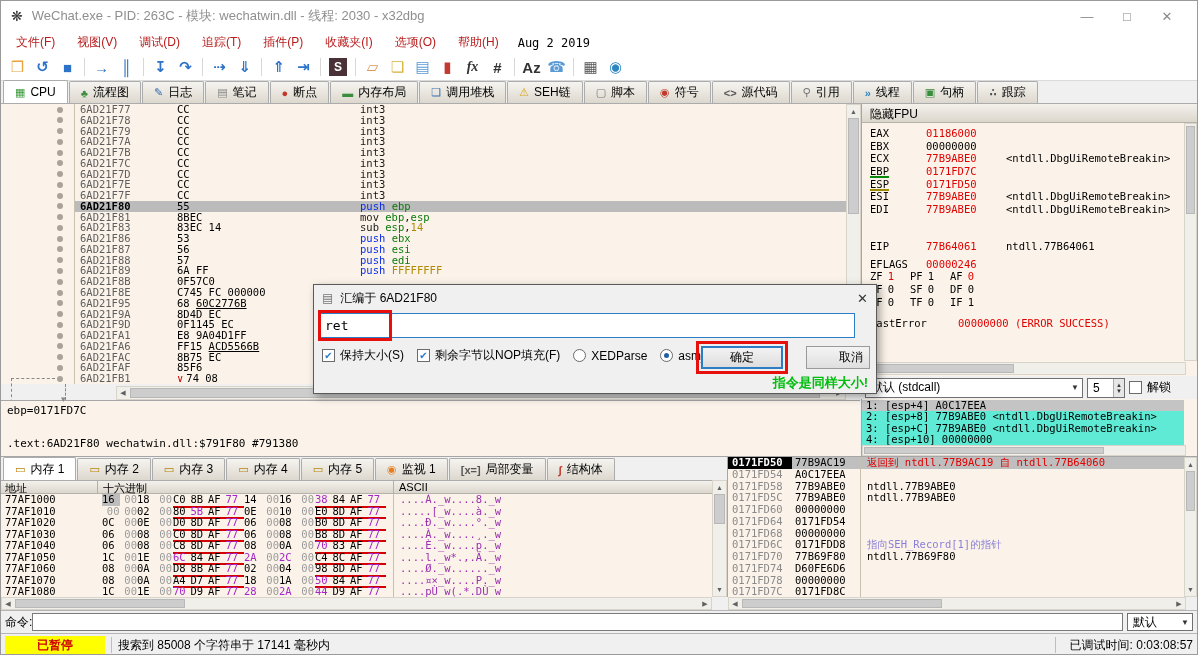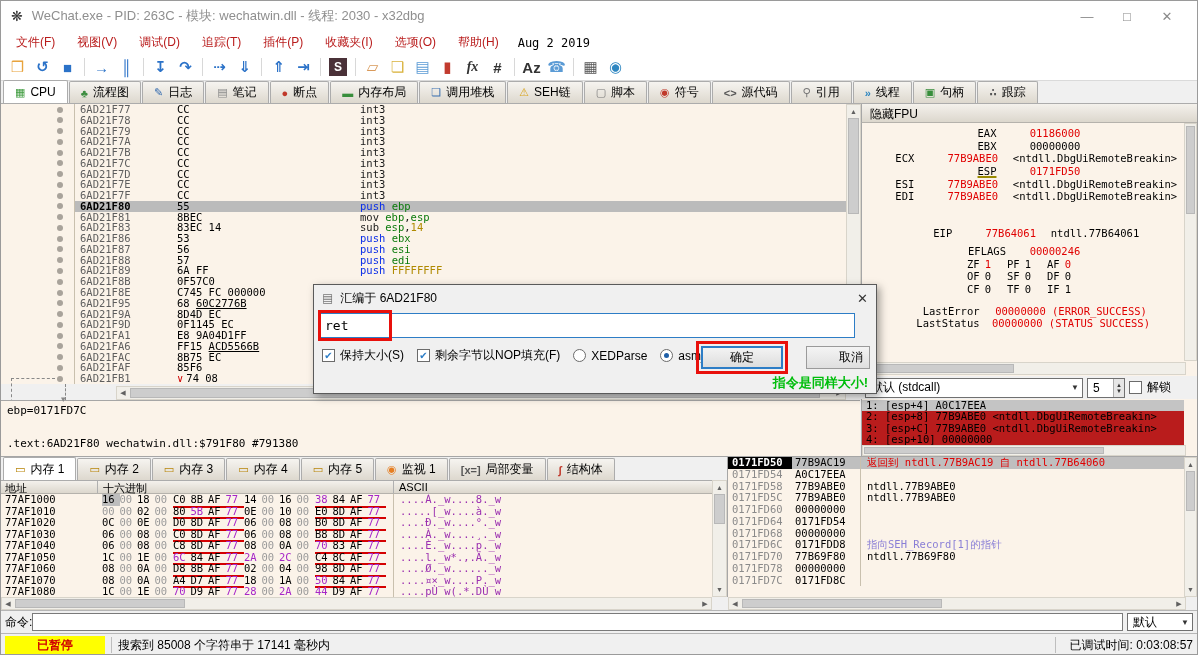--- a/index.html
+++ b/index.html
@@ -48,62 +48,62 @@
   .jdrop::after{content:"▾";position:absolute;left:-5px;top:10px;color:#888;font-size:9px;}
   .infopane{position:absolute;left:0;top:399px;width:859px;height:56px;background:#FBF3E9;border-top:1px solid #A6A6A6;
             font-family:"DejaVu Sans Mono",monospace;font-size:11px;padding:3px 6px;}
   .infoline2{margin-top:20px;}
 
   
   .regspanel{position:absolute;left:860px;top:103px;right:0;height:352px;background:#FBF3E9;border-left:1px solid #A6A6A6;}
   .regsheader{position:absolute;left:860px;top:103px;right:0;height:19px;background:linear-gradient(#F4F1EC,#DCD7CD);
               border-left:1px solid #A6A6A6;border-bottom:1px solid #B5B2AC;padding:2px 0 0 8px;font-size:12px;}
   .regsbody{position:absolute;left:861px;top:122px;right:13px;height:206px;background:#FBF3E9;
-            font-family:"DejaVu Sans Mono",monospace;font-size:10.5px;padding:4px 0 0 8px;overflow:hidden;text-align:center;}
+            font-family:"DejaVu Sans Mono",monospace;font-size:10.5px;padding:4px 0 0 8px;overflow:hidden;}
   .rrow{height:12.7px;line-height:12.7px;white-space:pre;}
   .rname{display:inline-block;width:56px;}
   .ug{text-decoration:underline;text-decoration-color:#0A8A0A;text-decoration-thickness:2px;}
   .uy{text-decoration:underline;text-decoration-color:#9A8A00;text-decoration-thickness:2px;}
   .rval{display:inline-block;min-width:80px;}
   .c1{color:#E00000;}
   .fp{margin-right:16px;} .fv{margin-left:5px;}
   .lname{display:inline-block;width:88px;}
   .callrow{position:absolute;left:860px;top:375px;right:0;height:23px;background:#F0F0F0;display:flex;align-items:center;padding-left:4px;gap:4px;}
   .combo{height:20px;background:#FFF;border:1px solid #707070;display:flex;align-items:center;padding:0 3px 0 5px;}
   .combo .dd{margin-left:auto;font-size:8px;color:#333;padding-left:6px;}
   .combo.conv{width:218px;}
   .spin{width:38px;height:20px;background:#FFF;border:1px solid #707070;display:flex;align-items:center;padding-left:5px;}
   .updown{margin-left:auto;display:flex;flex-direction:column;font-size:6px;color:#333;background:#E6E6E6;border-left:1px solid #AAA;height:100%;justify-content:center;padding:0 2px;}
   .chk,.rad{display:inline-flex;align-items:center;white-space:nowrap;}
   .box{width:13px;height:13px;border:1px solid #6B6B6B;background:#FFF;display:inline-flex;align-items:center;justify-content:center;
        font-size:10px;color:#2D7DC6;margin-right:5px;}
   .circle{width:13px;height:13px;border:1px solid #6B6B6B;border-radius:50%;background:#FFF;margin-right:5px;position:relative;}
   .circle.on::after{content:"";position:absolute;left:3px;top:3px;right:3px;bottom:3px;border-radius:50%;background:#1E5FA8;}
-  .args{position:absolute;left:861px;top:399px;right:13px;height:45px;background:#b91c1c;
+  .args{position:absolute;left:861px;top:399px;right:13px;height:45px;background:#5eead4;
         font-family:"DejaVu Sans Mono",monospace;font-size:10.5px;}
   .arow{height:11.3px;line-height:11.3px;padding-left:4px;white-space:pre;}
   .arow.sel{background:#C4C4C4;}
 
   
   .bottomsep{position:absolute;left:0;top:455px;right:0;height:1px;background:#A6A6A6;}
   .memtabs{position:absolute;left:0;top:456px;width:726px;height:23px;background:#F0F0F0;display:flex;align-items:flex-end;padding-left:2px;}
   .memheader{position:absolute;left:0;top:479px;width:711px;height:14px;background:linear-gradient(#F4F1EC,#DCD7CD);
              border-top:1px solid #ACACAC;border-bottom:1px solid #B5B2AC;font-size:11px;display:flex;}
   .h-addr{width:96px;padding-left:4px;}
   .h-hex{width:296px;border-left:1px solid #B0B0B0;padding-left:5px;}
   .h-ascii{border-left:1px solid #B0B0B0;padding-left:5px;flex:1;}
   .memrows{position:absolute;left:0;top:493px;width:711px;height:103px;background:#FBF3E9;
            font-family:"DejaVu Sans Mono",monospace;font-size:10.5px;overflow:hidden;}
   .mrow{display:flex;height:11.55px;line-height:11.6px;white-space:pre;}
   .maddr{width:96px;flex:none;padding-left:4px;color:#000;}
   .mhex{width:296px;flex:none;padding-left:5px;}
   .mgrp{display:inline-block;width:71px;}
   .mgrp.u{border-bottom:2px solid #D40000;}
   .mb{display:inline-block;width:17.5px;}
-  .mb.z{color:#9A9A9A;} .mb.p{color:#A626C8;}
+  .mb.z{color:#9A9A9A;text-align:right;} .mb.p{color:#A626C8;}
   .mb.selb{background:#BDBDBD;}
   .masc{padding-left:6px;color:#9B30B0;border-left:1px solid #C9C0AE;}
   .stack{position:absolute;left:726px;top:456px;width:459px;height:140px;background:#FBF3E9;border-left:1px solid #A6A6A6;
          font-family:"DejaVu Sans Mono",monospace;font-size:10.5px;overflow:hidden;}
   .srow{display:flex;height:11.75px;line-height:11.8px;white-space:pre;}
   .saddr{width:64px;flex:none;color:#8A8A8A;padding-left:4px;}
   .sval{width:68px;flex:none;color:#000;padding-left:3px;}
   .scmt{flex:1;border-left:1px solid #C9C0AE;padding-left:6px;}
   .scmt.red{color:#E00000;} .scmt.pur{color:#8A7FD6;}
   .srow.sel{background:#BFBFBF;}
@@ -311,20 +311,21 @@
     <div>ebp=0171FD7C</div>
     <div class="infoline2">.text:6AD21F80 wechatwin.dll:$791F80 #791380</div>
   </div>
 
   <div class="regspanel"></div>
   <div class="regsheader">隐藏FPU</div>
   <div class="regsbody">
       <div class="rrow"><span class="rname">EAX</span><span class="rval c1">01186000</span></div>
       <div class="rrow"><span class="rname">EBX</span><span class="rval">00000000</span></div>
       <div class="rrow"><span class="rname">ECX</span><span class="rval c1">77B9ABE0</span><span class="rx">&lt;ntdll.DbgUiRemoteBreakin&gt;</span></div>
+      <div class="rrow"><span class="rname ug">EBP</span><span class="rval c1">0171FD7C</span></div>
       <div class="rrow"><span class="rname uy">ESP</span><span class="rval c1">0171FD50</span></div>
       <div class="rrow"><span class="rname">ESI</span><span class="rval c1">77B9ABE0</span><span class="rx">&lt;ntdll.DbgUiRemoteBreakin&gt;</span></div>
       <div class="rrow"><span class="rname">EDI</span><span class="rval c1">77B9ABE0</span><span class="rx">&lt;ntdll.DbgUiRemoteBreakin&gt;</span></div>
       <div style="height: 12px;"></div>
       <div style="height: 12px;"></div>
       <div class="rrow"><span class="rname">EIP</span><span class="rval c1">77B64061</span><span class="rx">ntdll.77B64061</span></div>
       <div style="height: 5px;"></div>
       <div class="rrow"><span class="rname">EFLAGS</span><span class="rval c1">00000246</span></div>
       <div class="rrow"><span class="fp"><span class="fn">ZF</span><span class="fv c1">1</span></span><span class="fp"><span class="fn">PF</span><span class="fv">1</span></span><span class="fp"><span class="fn">AF</span><span class="fv c1">0</span></span></div>
       <div class="rrow"><span class="fp"><span class="fn">OF</span><span class="fv">0</span></span><span class="fp"><span class="fn">SF</span><span class="fv">0</span></span><span class="fp"><span class="fn">DF</span><span class="fv">0</span></span></div>
@@ -434,20 +435,21 @@
   <div class="stack">
       <div class="srow sel"><span class="saddr">0171FD50</span><span class="sval">77B9AC19</span><span class="scmt red">返回到 ntdll.77B9AC19 自 ntdll.77B64060</span></div>
       <div class="srow"><span class="saddr">0171FD54</span><span class="sval">A0C17EEA</span><span class="scmt"></span></div>
       <div class="srow"><span class="saddr">0171FD58</span><span class="sval">77B9ABE0</span><span class="scmt">ntdll.77B9ABE0</span></div>
       <div class="srow"><span class="saddr">0171FD5C</span><span class="sval">77B9ABE0</span><span class="scmt">ntdll.77B9ABE0</span></div>
       <div class="srow"><span class="saddr">0171FD60</span><span class="sval">00000000</span><span class="scmt"></span></div>
       <div class="srow"><span class="saddr">0171FD64</span><span class="sval">0171FD54</span><span class="scmt"></span></div>
       <div class="srow"><span class="saddr">0171FD68</span><span class="sval">00000000</span><span class="scmt"></span></div>
       <div class="srow"><span class="saddr">0171FD6C</span><span class="sval">0171FDD8</span><span class="scmt pur">指向SEH_Record[1]的指针</span></div>
       <div class="srow"><span class="saddr">0171FD70</span><span class="sval">77B69F80</span><span class="scmt">ntdll.77B69F80</span></div>
+      <div class="srow"><span class="saddr">0171FD74</span><span class="sval">D60FE6D6</span><span class="scmt"></span></div>
       <div class="srow"><span class="saddr">0171FD78</span><span class="sval">00000000</span><span class="scmt"></span></div>
       <div class="srow"><span class="saddr">0171FD7C</span><span class="sval">0171FD8C</span><span class="scmt"></span></div>
     </div>
   <div class="sb" style="right:0;top:456px;width:13px;height:140px;">
     <span class="sa" style="top:1px;">▲</span>
     <div class="thumb" style="left:1px;right:1px;top:13px;height:40px;"></div>
     <span class="sa" style="bottom:1px;">▼</span>
   </div>
   <div class="sb" style="left:727px;top:596px;width:458px;height:13px;">
     <span class="sa left">◀</span>

